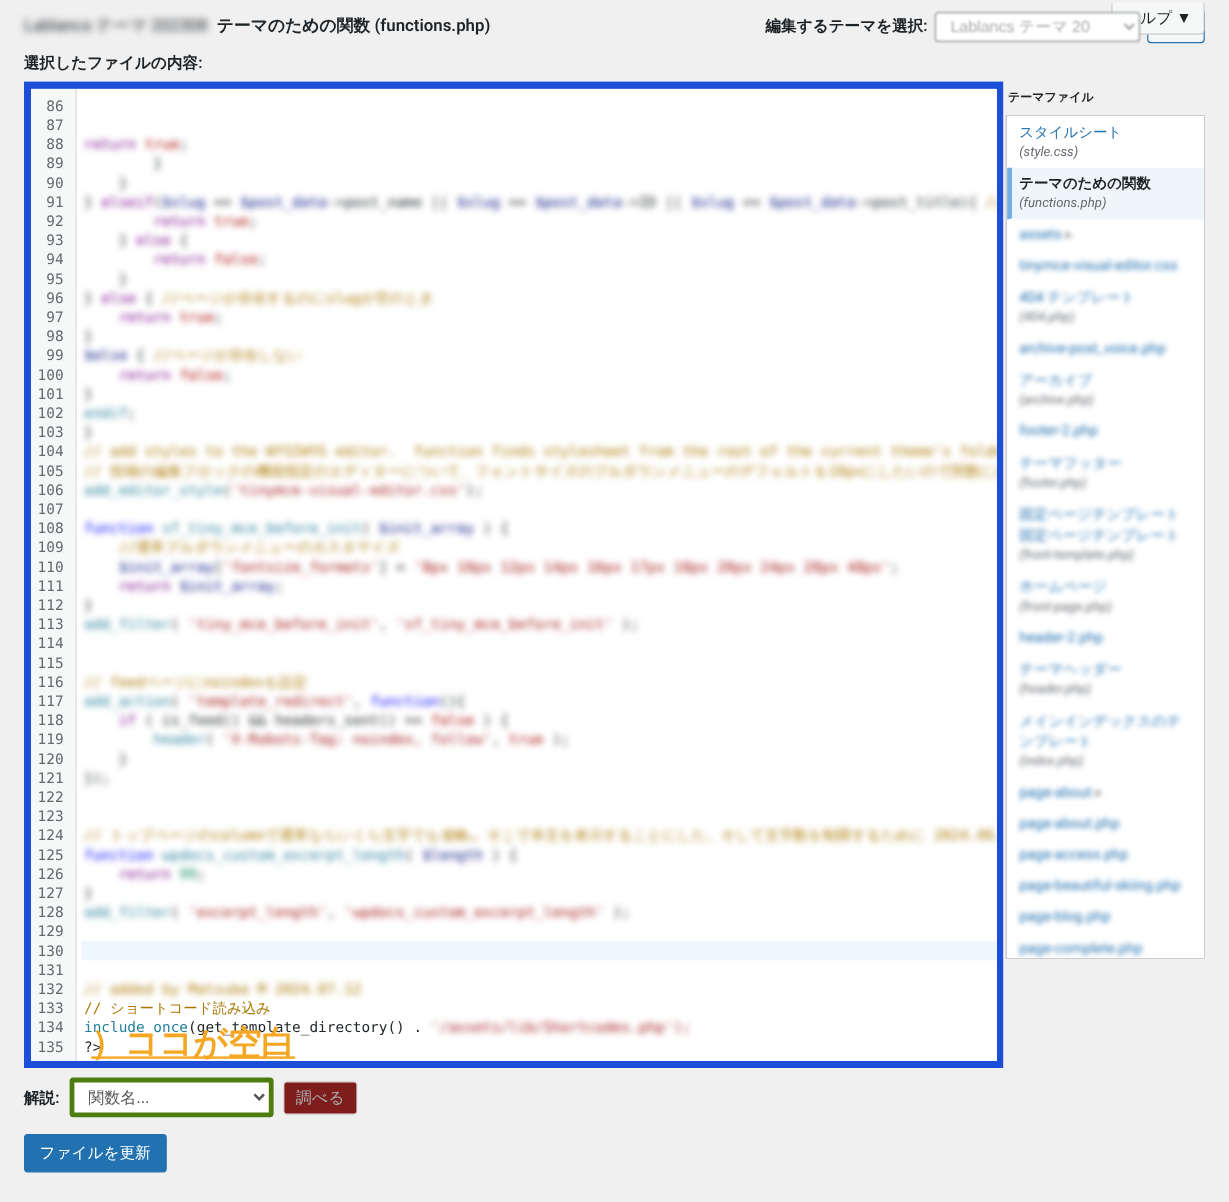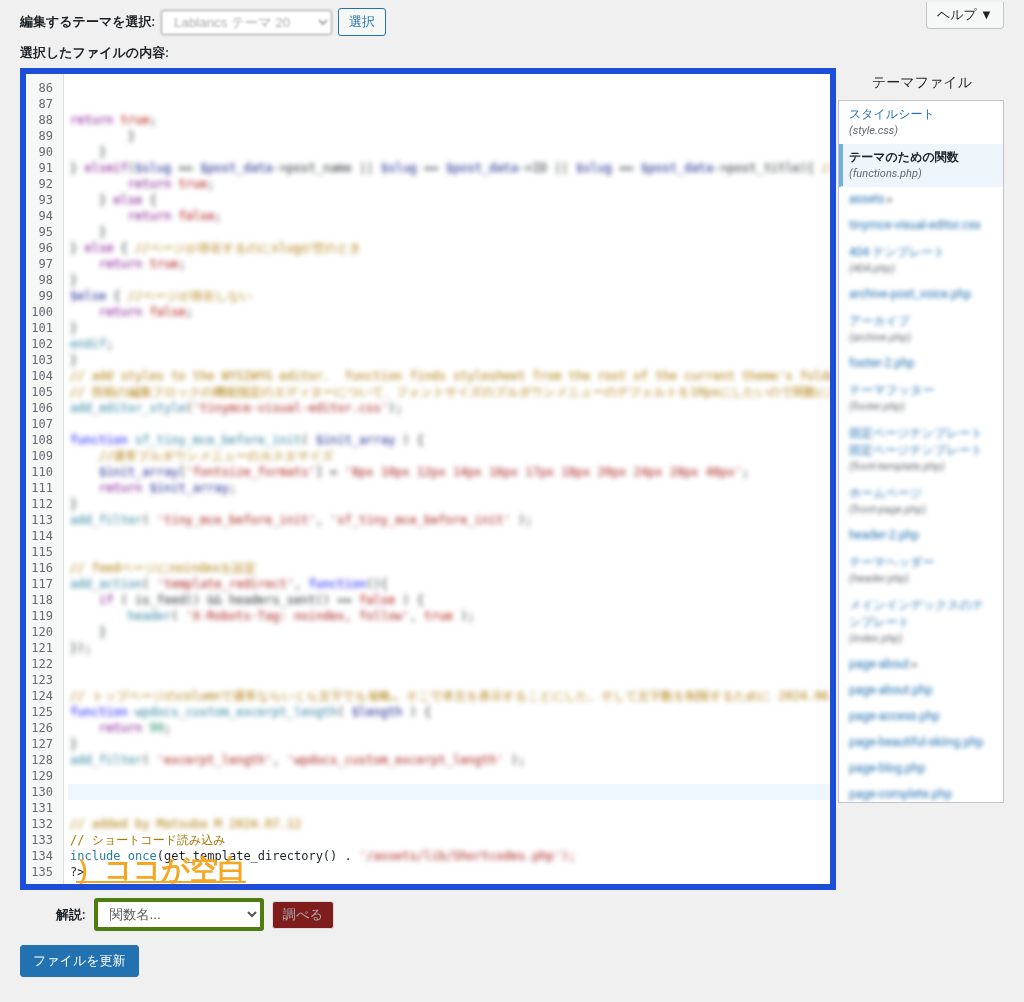--- a/index.html
+++ b/index.html
@@ -28,43 +28,47 @@
 .tok-str { color: #a31515; }
 .tok-kw { color: #770088; }
 .tok-var { color: #001080; }
 .tok-fn { color: #267f99; }
 .tok-com { color: #aa7700; }
 .tok-bool { color: #aa0000; }
 .tok-num { color: #098658; }
 .tok-def { color: #0000ff; }
 .annotation { position: absolute; font-family: "Comic Sans MS", cursive; font-size: 28px; color: #f5a623; font-weight: bold; top: 788px; left: 12px; pointer-events: none; text-decoration: underline; }
 .sidebar-right { width: 166px; margin-left: 2px; }
-.sidebar-heading { font-size: 14px; font-weight: 400; padding: 6px 0 8px 2px; text-align: center; }
+.sidebar-heading { font-size: 10px; font-weight: 700; padding: 6px 0 8px 2px; }
 .file-list { border: 1px solid #c3c4c7; background: #fff; height: 703px; overflow-y: scroll; font-size: 12px; }
 .file-item { padding: 5px 10px 6px 10px; border-bottom: 1px solid transparent; cursor: pointer; }
 .file-item .fname { color: #2271b1; }
 .file-item .fdesc { color: #646970; font-style: italic; font-size: 11px; margin-top: 1px; }
 .file-item.active { background: #eef6fb; border-left: 4px solid #72aee6; padding-left: 6px; }
 .file-item.active .fname { font-weight: 600; color: #1d2327; }
 .file-item.dir .fname::after { content: " ▸"; color: #999; }
 .file-item.blurred-item .fname, .file-item.blurred-item .fdesc { filter: blur(2px); }
-.bottom-bar { margin-top: 8px; display: flex; align-items: center; gap: 8px; margin-left: 36px; }
+.bottom-bar { margin-top: 8px; display: flex; align-items: center; gap: 8px; }
 .bottom-bar label { font-weight: 600; }
 .bottom-bar select { padding: 4px 24px 4px 8px; border: 4px solid #4d7c0f; border-radius: 3px; min-width: 170px; background: #fff; color: #555; }
 .btn-disabled { background: #7f1d1d; border: 1px solid #dcdcde; color: #a7aaad; padding: 4px 10px; border-radius: 3px; }
 .btn-primary { background: #2271b1; border: 1px solid #2271b1; color: #fff; padding: 6px 12px; border-radius: 3px; cursor: pointer; font-size: 13px; margin-top: 14px; }
 </style>
 </head>
 <body>
 
 <div class="help-tab">ヘルプ ▼</div>
 
 <div class="page">
 
   <div class="subheader">
+    <div class="file-heading">
+      <span class="theme-name">Lablancs テーマ 202308</span>
+      <strong>テーマのための関数 (functions.php)</strong>
+    </div>
     <div class="theme-selector">
       <label>編集するテーマを選択:</label>
       <select>
         <option>Lablancs テーマ 20</option>
       </select>
       <button class="btn">選択</button>
     </div>
   </div>
 
   <div class="selected-file-label">選択したファイルの内容:</div>

